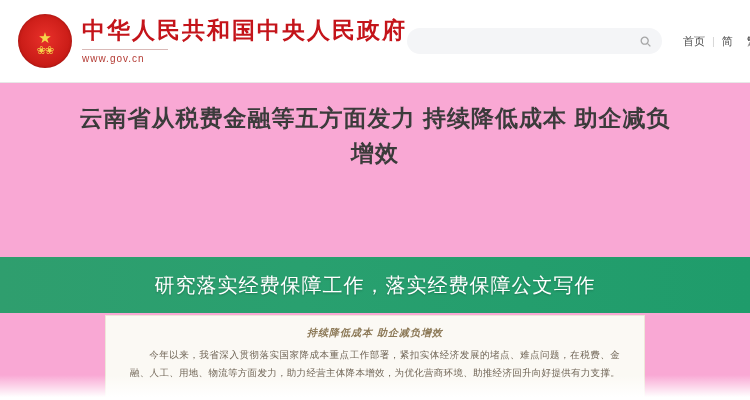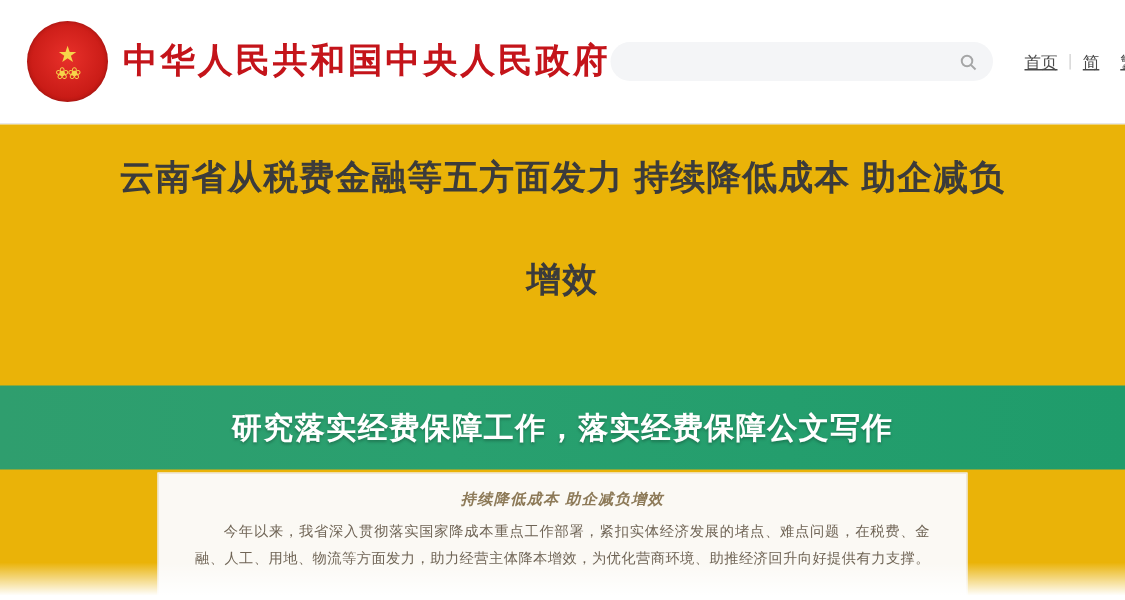--- a/index.html
+++ b/index.html
@@ -122,69 +122,67 @@
     display: flex;
     align-items: center;
     margin-left: 14px;
     font-size: 11px;
     color: #4a4a4a;
   }
   .nav-links .item {
     padding: 0 7px;
     white-space: nowrap;
     cursor: pointer;
-    text-decoration: underline;
   }
   .nav-links .sep {
     color: #d4d4d4;
   }
 
   
   .hero {
     position: relative;
     height: 318px;
-    background: #eab308;
+    background: #f9a8d4;
     overflow: hidden;
   }
   .headline {
     text-align: center;
     color: #3b3b3b;
     padding-top: 18px;
   }
   .headline .l1 {
     font-size: 23px;
     font-weight: bold;
     letter-spacing: 1px;
     line-height: 1.5;
   }
   .headline .l2 {
     font-size: 23px;
     font-weight: bold;
     letter-spacing: 1px;
     line-height: 1.5;
-    margin-top: 33px;
   }
 
   
   .overlay-band {
     position: absolute;
     left: 0;
     right: 0;
     top: 174px;
     height: 56px;
     background: linear-gradient(90deg,#2f9e6e 0%, #29a06f 40%, #1f9c6b 100%);
     display: flex;
     align-items: center;
     justify-content: center;
     z-index: 5;
   }
   .overlay-band .txt {
     color: #ffffff;
     font-size: 20px;
-    font-weight: bold;
+    font-weight: normal;
     letter-spacing: 1px;
     text-shadow: 0 1px 2px rgba(0,0,0,.25);
     white-space: nowrap;
   }
 
   
   .doc-card {
     position: absolute;
     left: 50%;
     transform: translateX(-50%);
@@ -240,20 +238,21 @@
 
   <div class="header">
 
     <div class="gov-logo-block">
       <div class="emblem">
         <span class="star">★</span>
         <span class="ears">❀❀</span>
       </div>
       <div class="gov-text">
         <div class="gov-title">中华人民共和国中央人民政府</div>
+        <div class="gov-sub">www.gov.cn</div>
       </div>
     </div>
 
     <div class="header-right">
       <div class="search-box">
         <input class="search-input" type="text" placeholder="" style="">
         <svg class="search-icon" viewBox="0 0 24 24" fill="none" stroke="#666" stroke-width="2.4">
           <circle cx="10.5" cy="10.5" r="6.5"></circle>
           <line x1="15.5" y1="15.5" x2="21" y2="21"></line>
         </svg>

